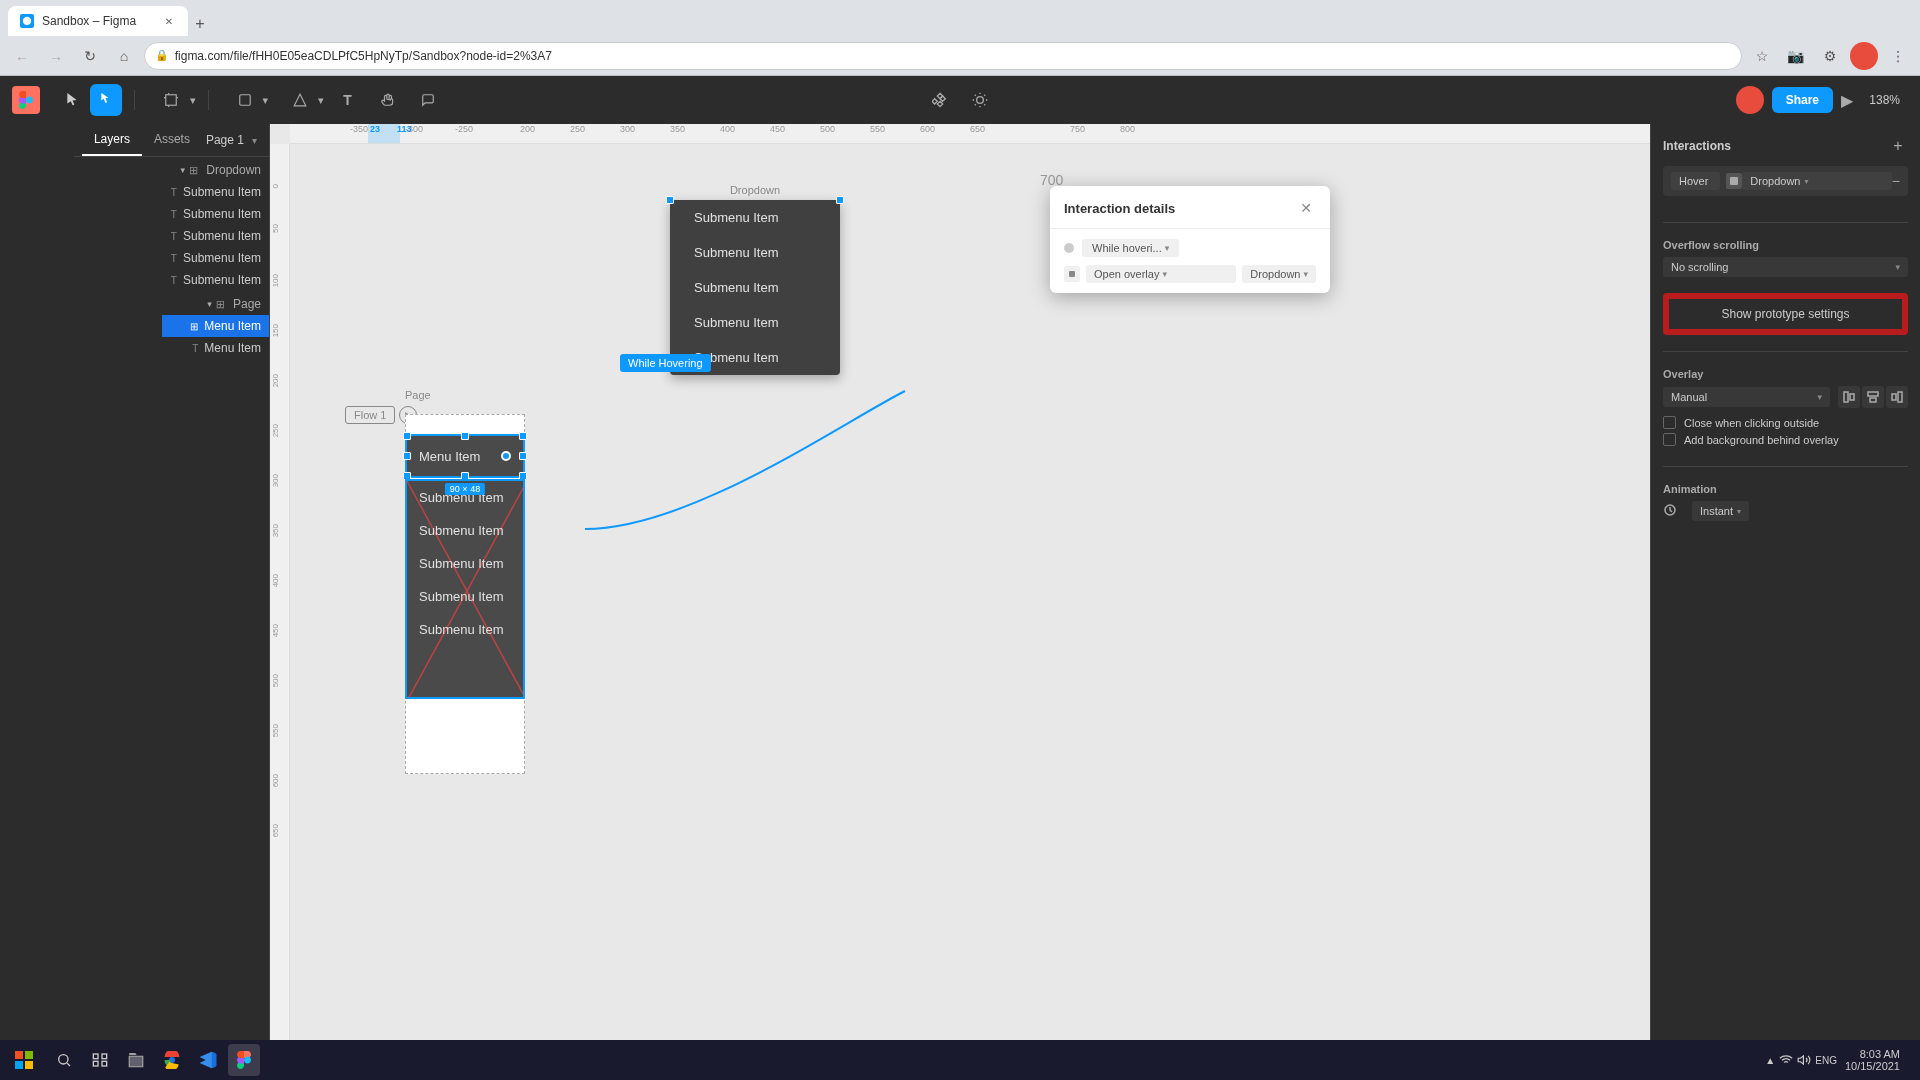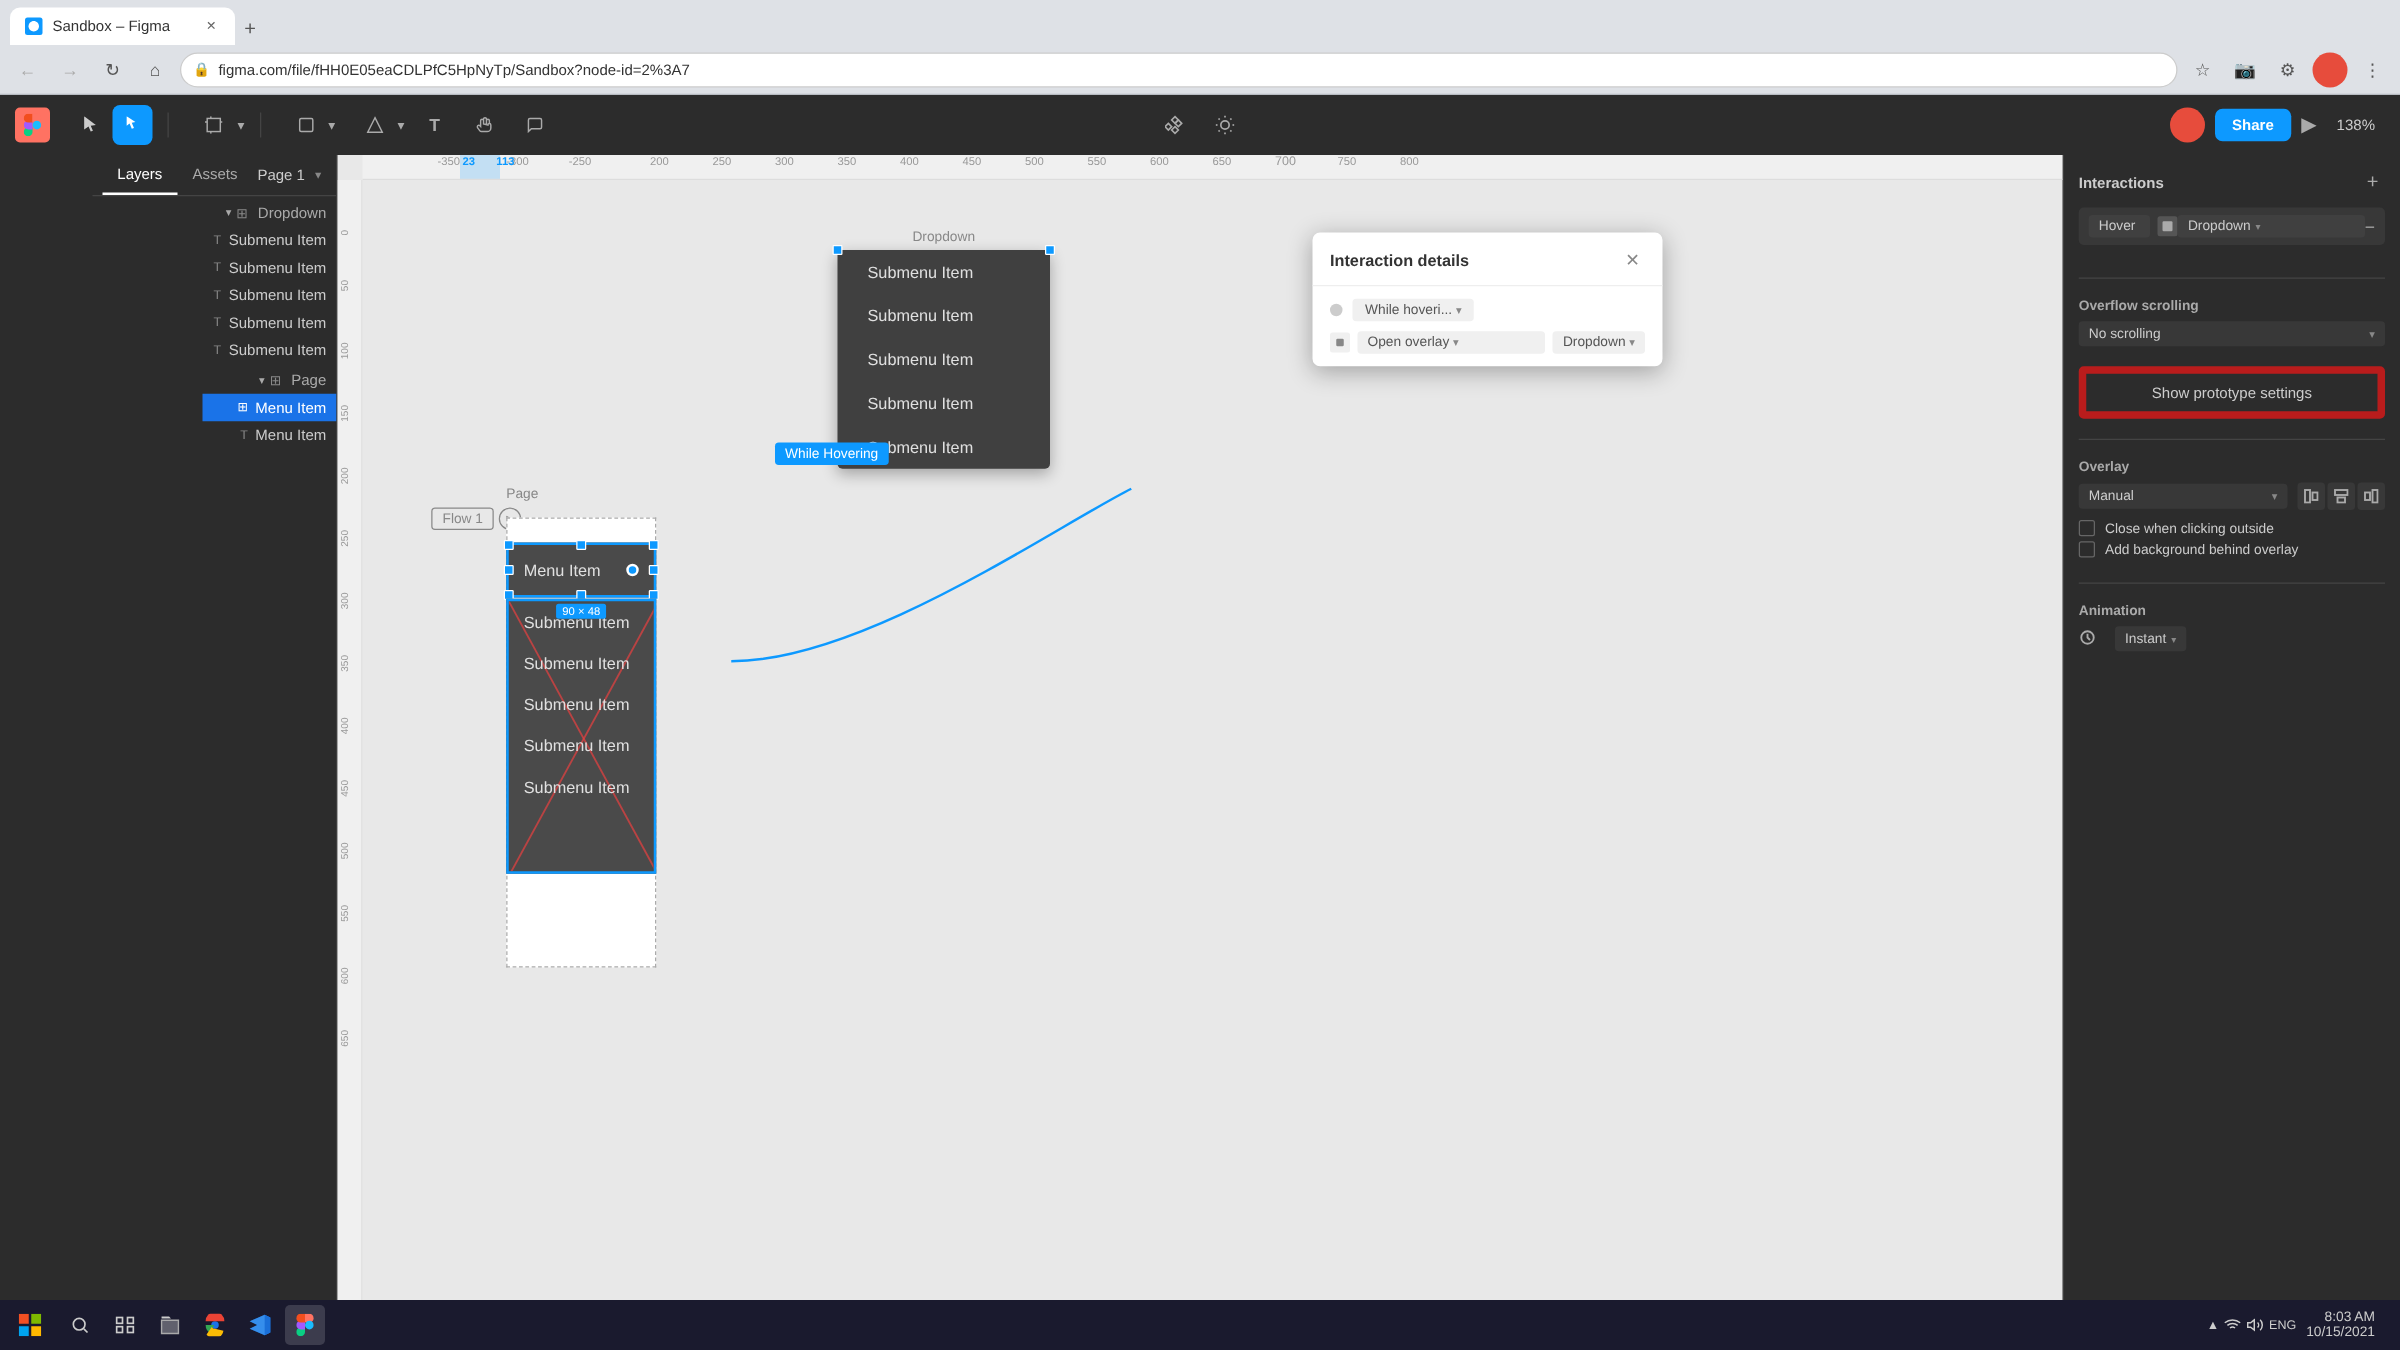--- a/index.html
+++ b/index.html
@@ -338,21 +338,21 @@
           <span style="position:absolute;left:230px;font-size:9px;color:#999;">200</span>
           <span style="position:absolute;left:280px;font-size:9px;color:#999;">250</span>
           <span style="position:absolute;left:330px;font-size:9px;color:#999;">300</span>
           <span style="position:absolute;left:380px;font-size:9px;color:#999;">350</span>
           <span style="position:absolute;left:430px;font-size:9px;color:#999;">400</span>
           <span style="position:absolute;left:480px;font-size:9px;color:#999;">450</span>
           <span style="position:absolute;left:530px;font-size:9px;color:#999;">500</span>
           <span style="position:absolute;left:580px;font-size:9px;color:#999;">550</span>
           <span style="position:absolute;left:630px;font-size:9px;color:#999;">600</span>
           <span style="position:absolute;left:680px;font-size:9px;color:#999;">650</span>
-          <span style="position:absolute;left:730px;font-size:10px;color:#999;">700</span>
+          <span style="position:absolute;left:750px;font-size:14px;color:#999;margin-top:48px;">700</span>
           <span style="position:absolute;left:780px;font-size:9px;color:#999;">750</span>
           <span style="position:absolute;left:830px;font-size:9px;color:#999;">800</span>
 
           <div style="position:absolute;left:78px;width:32px;height:100%;background:rgba(13,153,255,0.2);"></div>
         </div>
       </div>
 
       <div class="ruler-v">
         <div style="position:relative;width:100%;height:100%;">
           <span style="position:absolute;top:40px;left:1px;font-size:8px;color:#999;writing-mode:vertical-rl;transform:rotate(180deg);">0</span>

